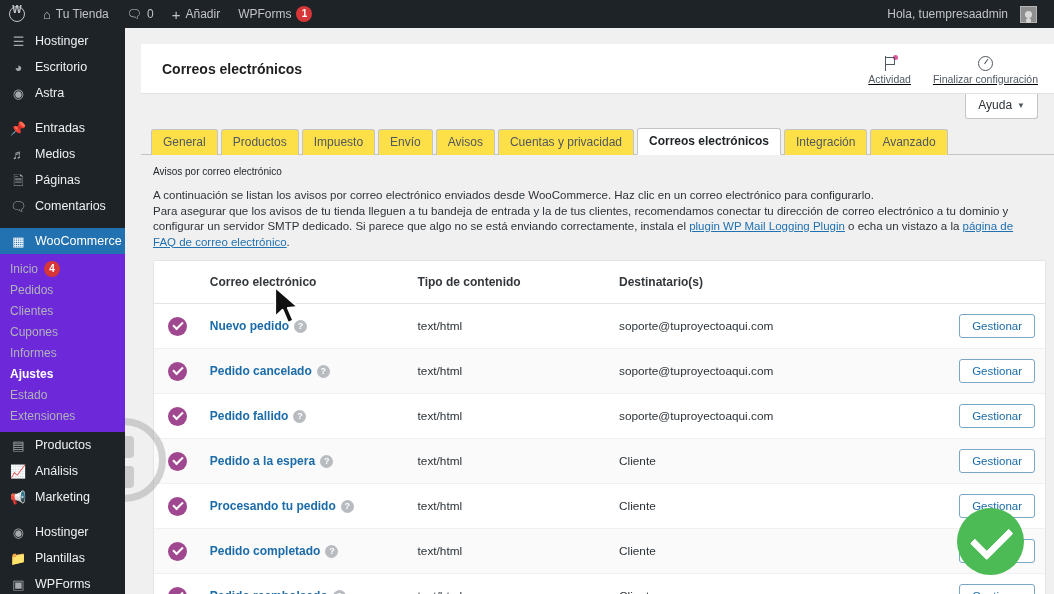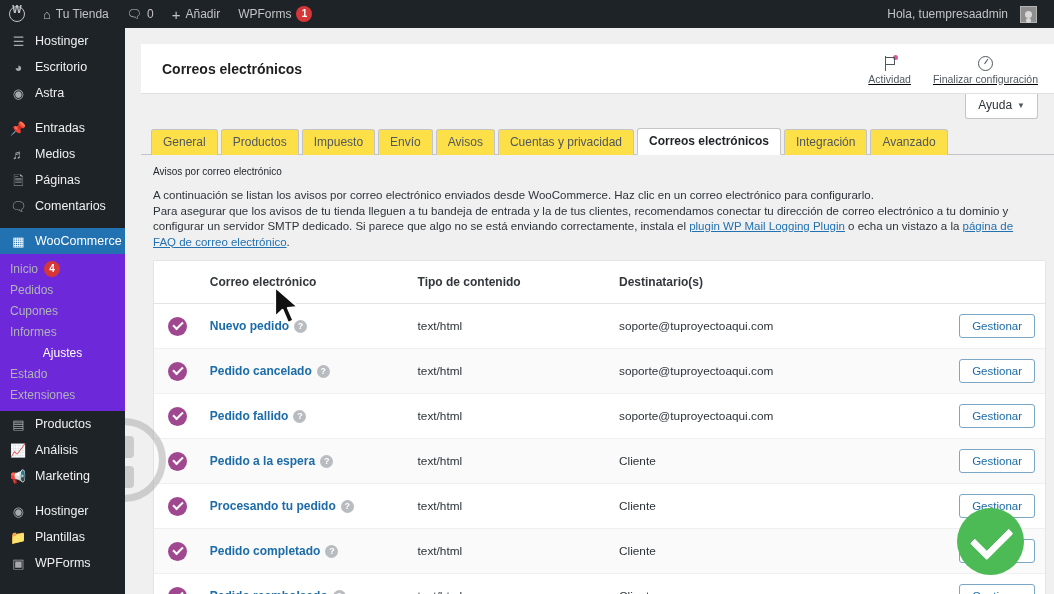--- a/index.html
+++ b/index.html
@@ -76,21 +76,21 @@
     border-top: 8px solid transparent; border-bottom: 8px solid transparent;
     border-left: 8px solid #f0f0f1;
   }
   .menu-gap { height: 9px; }
   .submenu { background: #6d28d9; padding: 4px 0 6px 0; }
   .submenu-item {
     display: flex; align-items: center; gap: 6px;
     height: 21px; padding: 0 10px 0 10px;
     color: #b0b4b9; font-size: 12px; white-space: nowrap;
   }
-  .submenu-item.cur { color: #fff; font-weight: normal; justify-content: center; }
+  .submenu-item.cur { color: #fff; font-weight: bold; }
 
   
   .content {
     position: absolute; top: 44px; left: 125px;
     width: 929px; height: 566px; background: #f0f0f1;
     overflow: hidden;
     padding-left: 16px;
   }
   .wc-header {
     background: #fff; height: 50px; position: relative;
@@ -313,20 +313,23 @@
       <span>WooCommerce</span>
     </div>
 
     <div class="submenu">
       <div class="submenu-item">
         <span>Inicio</span>
         <span class="badge-red">4</span>
       </div>
       <div class="submenu-item">
         <span>Pedidos</span>
+      </div>
+      <div class="submenu-item">
+        <span>Clientes</span>
       </div>
       <div class="submenu-item">
         <span>Cupones</span>
       </div>
       <div class="submenu-item">
         <span>Informes</span>
       </div>
       <div class="submenu-item cur">
         <span>Ajustes</span>
       </div>

